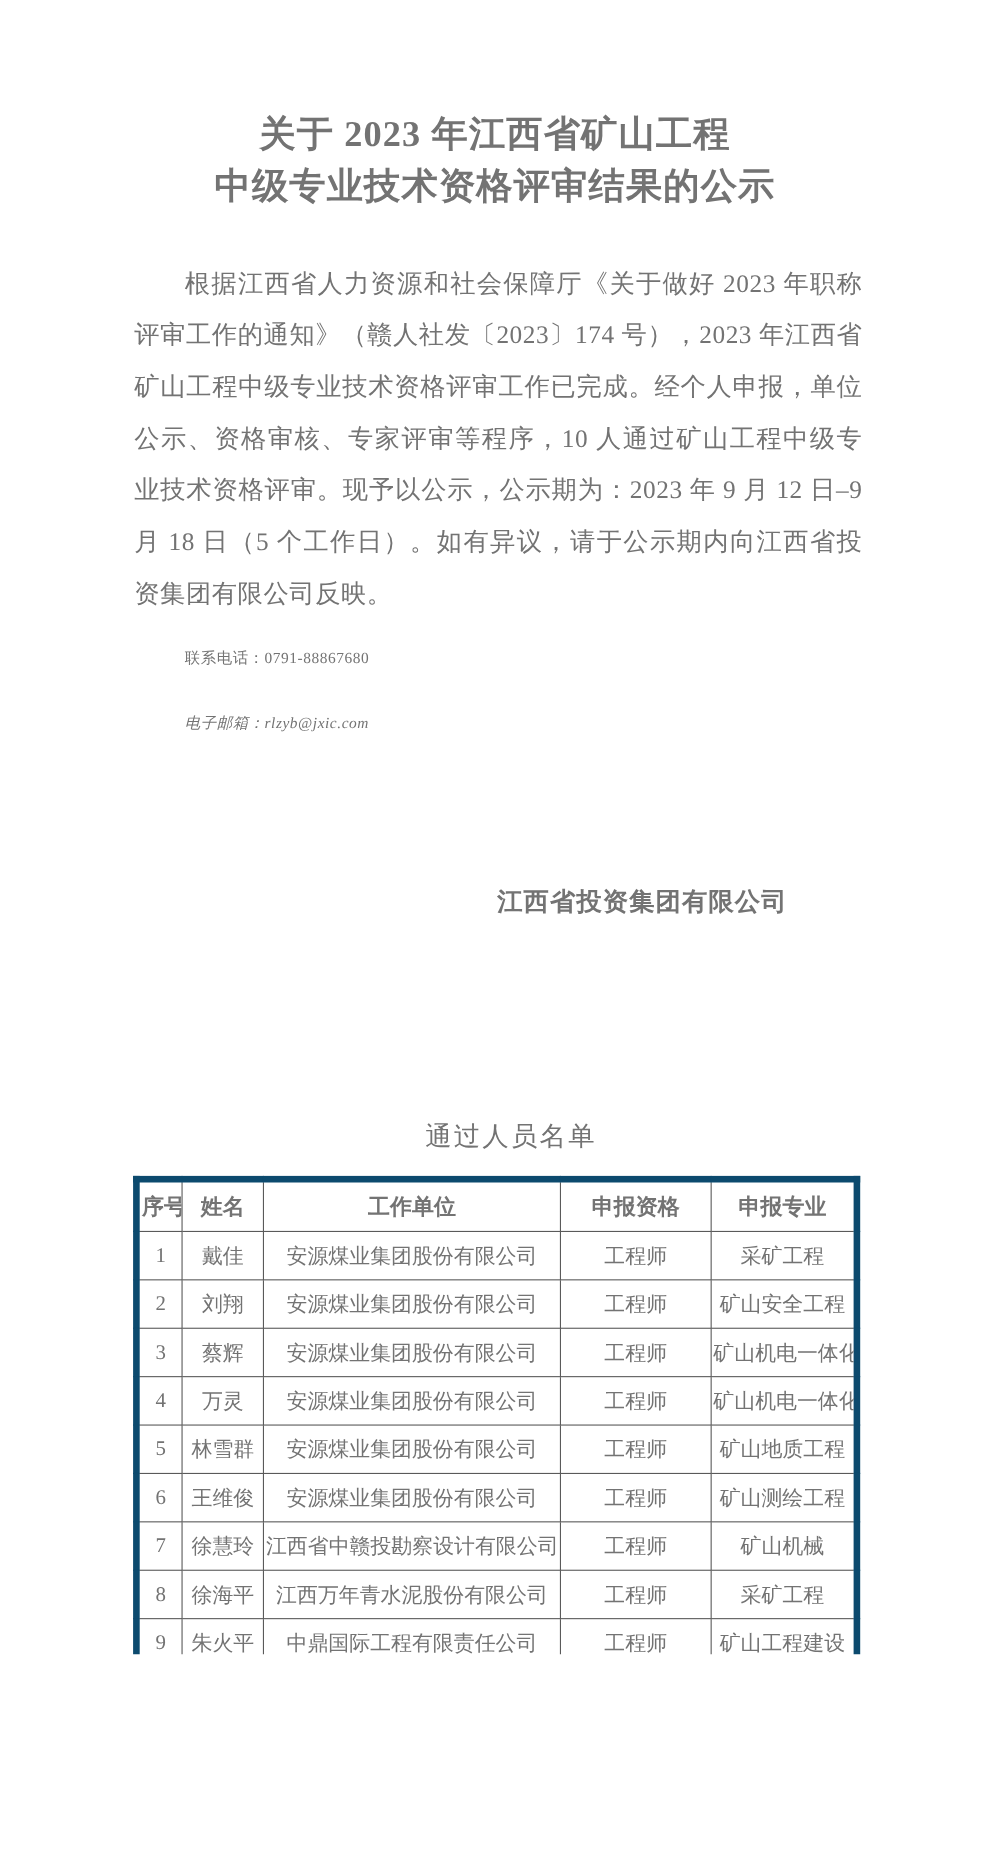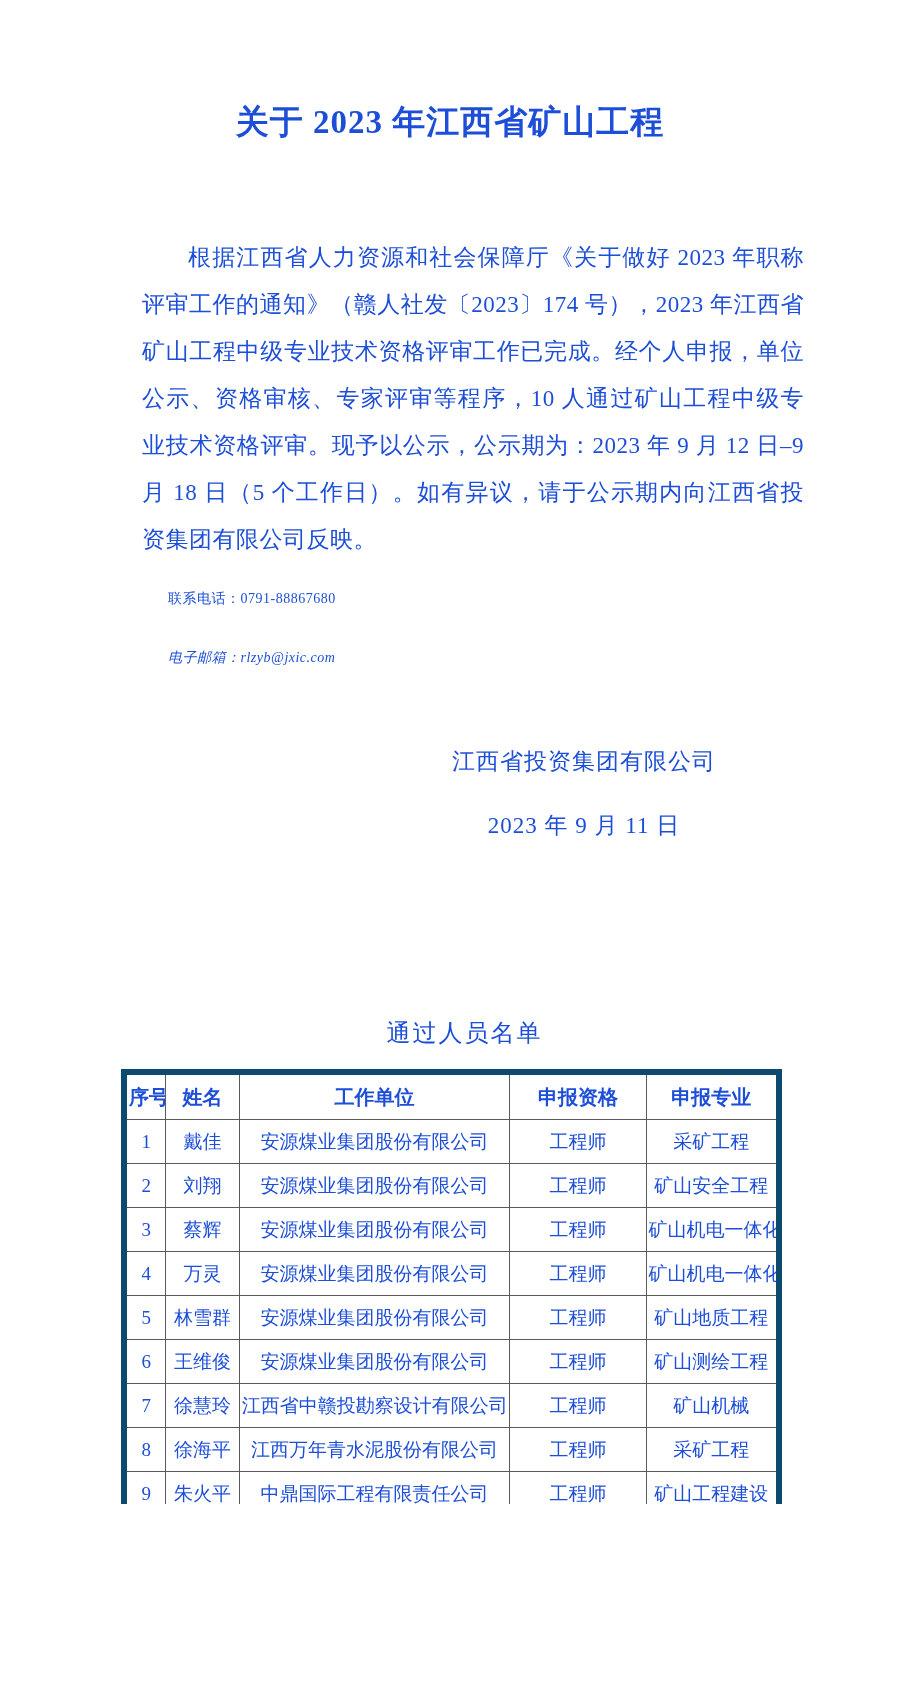--- a/index.html
+++ b/index.html
@@ -1,21 +1,21 @@
 <!DOCTYPE html>
 <html><head>
 <meta charset="utf-8">
 <style>
   html,body{margin:0;padding:0;background:#ffffff;}
   .page{
     position:relative;
     width:900px;
     height:1504px;
     background:#ffffff;
-    color:#1d4ed8;
+    color:#737373;
     font-family:"Liberation Serif","DejaVu Serif",serif;
     overflow:hidden;
     border-radius:25px;
   }
   .doc-title{
     position:absolute;
     left:0; right:0;
     text-align:center;
     font-weight:bold;
     font-size:33px;
@@ -25,38 +25,38 @@
   .doc-title.line1{top:100px;}
   .doc-title.line2{top:147px;}
   .body-para{
     position:absolute;
     top:234px; left:122px; width:662px;
     font-size:23px;
     line-height:47px;
     text-align:justify;
     text-indent:2em;
     letter-spacing:0.5px;
-    margin-left:20px;
   }
   .contact-line{
     position:absolute;
     left:168px;
     font-size:14px;
     white-space:nowrap;
     letter-spacing:0.5px;
   }
   .contact-line.phone{top:590px;}
   .contact-line.email{top:649px;font-style:italic;}
   .signature{
     position:absolute;
     right:184px;
-    top:746px;
+    top:804px;
     text-align:center;
     font-size:23px;
     letter-spacing:1px;
+    font-weight:bold;
   }
   .signature .org{white-space:nowrap;}
   .signature .date{margin-top:33px; white-space:nowrap;}
   .roster-title{
     position:absolute;
     left:0; right:0; top:1017px;
     text-align:center;
     font-size:24px;
     letter-spacing:2px;
     white-space:nowrap;
@@ -92,30 +92,30 @@
   }
   table.roster td{height:43px;}
 </style>
 </head>
 <body>
 
 <div class="page">
 
   <div class="doc-title line1">关于 2023 年江西省矿山工程</div>
 
+  <div class="doc-title line2">中级专业技术资格评审结果的公示</div>
 
   <div class="body-para">根据江西省人力资源和社会保障厅《关于做好 2023 年职称评审工作的通知》（赣人社发〔2023〕174 号），2023 年江西省矿山工程中级专业技术资格评审工作已完成。经个人申报，单位公示、资格审核、专家评审等程序，10 人通过矿山工程中级专业技术资格评审。现予以公示，公示期为：2023 年 9 月 12 日–9 月 18 日（5 个工作日）。如有异议，请于公示期内向江西省投资集团有限公司反映。</div>
 
   <div class="contact-line phone">联系电话：0791-88867680</div>
 
   <div class="contact-line email">电子邮箱：rlzyb@jxic.com</div>
 
   <div class="signature">
     <div class="org">江西省投资集团有限公司</div>
-    <div class="date">2023 年 9 月 11 日</div>
   </div>
 
   <div class="roster-title">通过人员名单</div>
 
   <table class="roster">
     <colgroup>
       <col class="c-index">
       <col class="c-name">
       <col class="c-employer">
       <col class="c-qual">

